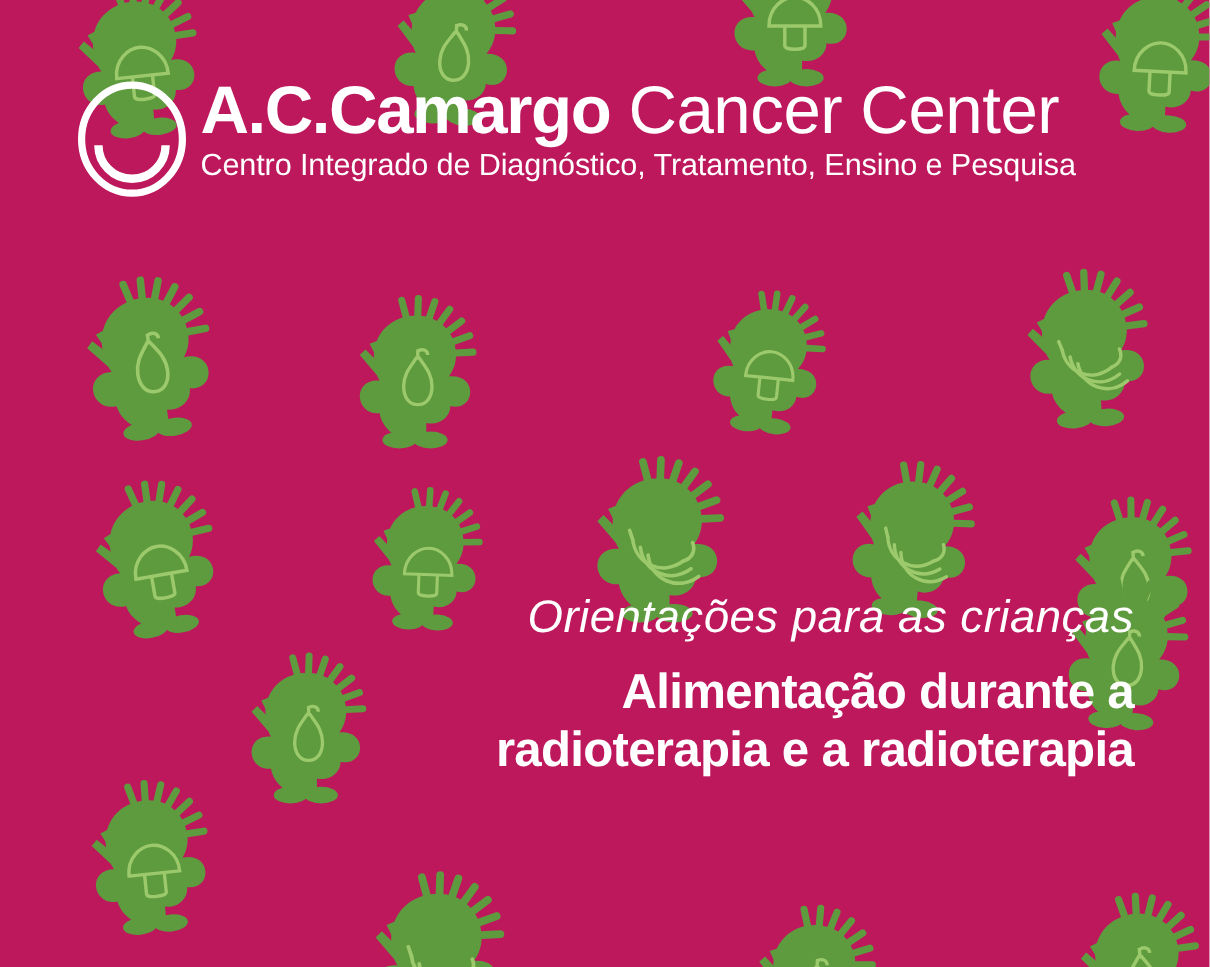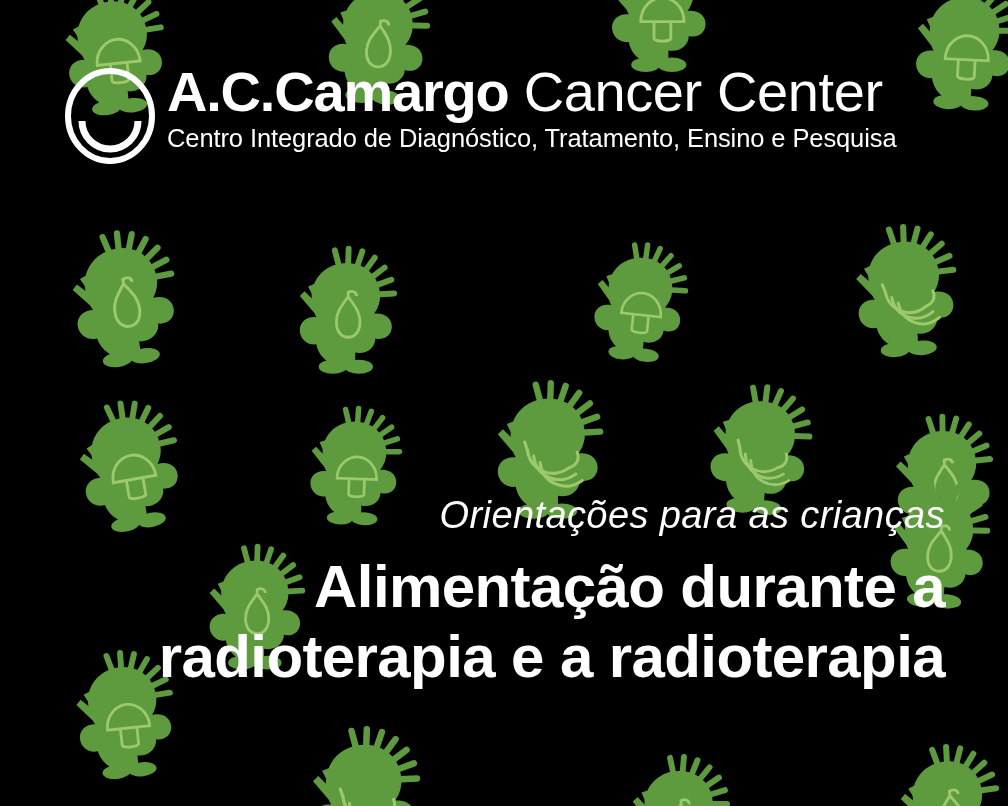--- a/index.html
+++ b/index.html
@@ -5,21 +5,21 @@
   html, body {
     margin: 0;
     padding: 0;
     background: #ffffff;
   }
   #page {
     position: relative;
     width: 1008px;
     height: 806px;
     overflow: hidden;
-    background: #000000;
+    background: #be185d;
     font-family: "Liberation Sans", sans-serif;
   }
 
   
   #watermarks {
     position: absolute;
     inset: 0;
     pointer-events: none;
   }
   .wm {
@@ -85,21 +85,21 @@
     font-size: 38px;
     font-weight: 300;
     font-style: italic;
     letter-spacing: 0.4px;
     line-height: 1.15;
     white-space: nowrap;
   }
   #main-title {
     margin-top: 14px;
     color: #ffffff;
-    font-size: 60px;
+    font-size: 41px;
     font-weight: 700;
     line-height: 1.18;
     letter-spacing: -0.6px;
   }
   #main-title .tl {
     display: block;
     white-space: nowrap;
   }
 </style>
 </head>

